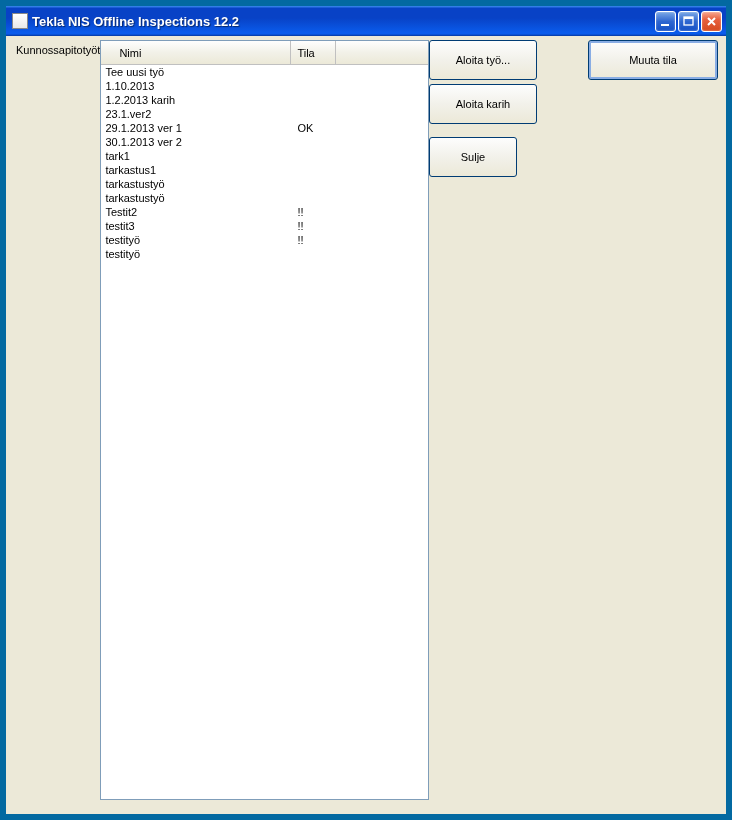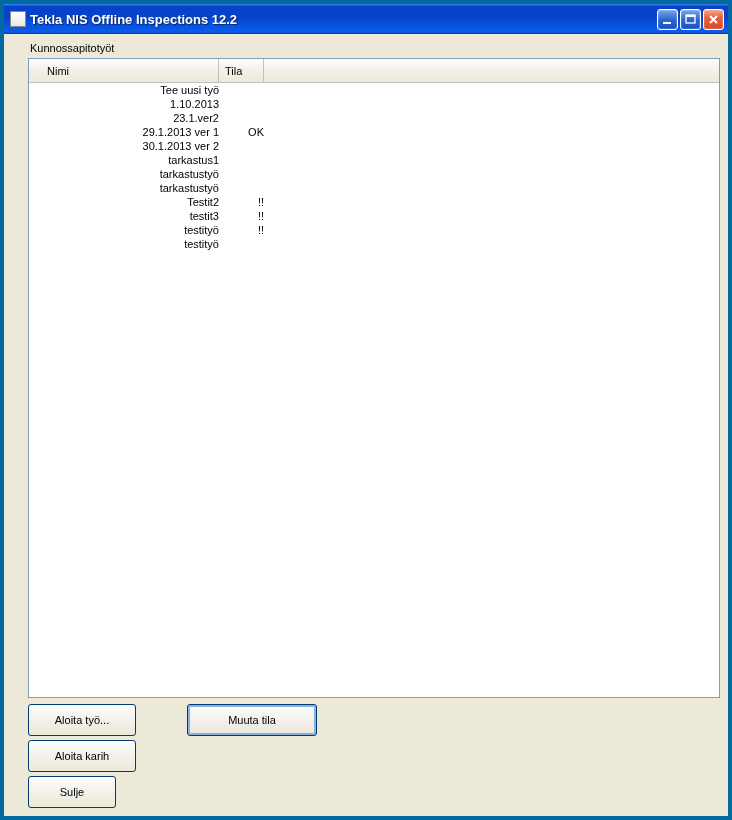--- a/index.html
+++ b/index.html
@@ -11,21 +11,21 @@
       font-family: Tahoma, sans-serif;
       font-size: 11px;
       background: #ece9d8;
       width: 732px;
       height: 820px;
       overflow: hidden;
     }
     .window {
       width: 732px;
       height: 820px;
-      border: 4px solid #0369a1;
+      border: 6px solid #0369a1;
       background: #ece9d8;
       display: flex;
       flex-direction: column;
     }
     .titlebar {
       height: 30px;
       background: linear-gradient(to bottom, #3c8cf0 0%, #0842c6 8%, #0842c6 40%, #0a5beb 88%, #0a5beb 93%, #06389e 100%);
       display: flex;
       align-items: center;
       padding: 0 4px 0 6px;
@@ -66,23 +66,23 @@
     .tbtn-close {
       background: linear-gradient(to bottom, #f5a58e 0%, #e7603e 40%, #d64b1f 100%);
     }
     .tbtn svg {
       width: 13px;
       height: 13px;
     }
     .client-area {
       flex: 1;
       background: #ece9d8;
-      padding: 4px 8px 8px 24px;
-      display: flex;
-      flex-direction: column;
+      padding: 4px 8px 8px 8px;
+      display: flex;
+      flex-direction: row;
     }
     .section-label {
       font-size: 11px;
       padding: 4px 0 4px 2px;
     }
     .listview-container {
       flex: 1;
       background: #fff;
       border: 1px solid #7f9db9;
       display: flex;
@@ -108,21 +108,20 @@
       padding-left: 18px;
     }
     .lv-col-nimi { width: 190px; }
     .lv-col-tila { width: 45px; }
     .lv-col-rest { flex: 1; border-right: none; }
     .listview-body {
       flex: 1;
       background: #fff;
       overflow: auto;
       padding-top: 0px;
-      text-align: right;
     }
     .lv-row {
       display: flex;
       height: 14px;
       align-items: center;
       font-size: 11px;
       cursor: pointer;
     }
     .lv-cell-nimi {
       width: 190px;
@@ -140,39 +139,40 @@
       flex-direction: column;
       gap: 4px;
       align-items: flex-start;
     }
     .button-row {
       display: flex;
       gap: 16px;
     }
     .xpbtn {
       width: 108px;
-      height: 32px;
+      height: 40px;
       font-family: Tahoma, sans-serif;
       font-size: 11px;
       background: linear-gradient(to bottom, #fdfdfd 0%, #f2f1ea 50%, #ece9d8 100%);
       border: 1px solid #003c74;
       border-radius: 3px;
       cursor: pointer;
       padding: 0;
     }
     .xpbtn-default {
       width: 130px;
       box-shadow: inset 0 0 0 2px #89ade4;
       margin-left: 35px;
     }
     .xpbtn-wide {
       width: 108px;
     }
     .xpbtn-narrow {
       width: 88px;
+      margin-top: 9px;
     }
   </style>
 </head>
 <body>
 
 <div class="window">
 
   <div class="titlebar">
     <span class="titlebar-icon"></span>
     <span class="titlebar-text">Tekla NIS Offline Inspections 12.2</span>
@@ -208,29 +208,37 @@
       <div class="listview-body" id="listview-body">
       <div class="lv-row">
             <div class="lv-cell-nimi">Tee uusi työ</div>
             <div class="lv-cell-tila"></div>
           </div>
           <div class="lv-row">
             <div class="lv-cell-nimi">1.10.2013</div>
             <div class="lv-cell-tila"></div>
           </div>
           <div class="lv-row">
+            <div class="lv-cell-nimi">1.2.2013 karih</div>
+            <div class="lv-cell-tila"></div>
+          </div>
+          <div class="lv-row">
             <div class="lv-cell-nimi">23.1.ver2</div>
             <div class="lv-cell-tila"></div>
           </div>
           <div class="lv-row">
             <div class="lv-cell-nimi">29.1.2013 ver 1</div>
             <div class="lv-cell-tila">OK</div>
           </div>
           <div class="lv-row">
             <div class="lv-cell-nimi">30.1.2013 ver 2</div>
+            <div class="lv-cell-tila"></div>
+          </div>
+          <div class="lv-row">
+            <div class="lv-cell-nimi">tark1</div>
             <div class="lv-cell-tila"></div>
           </div>
           <div class="lv-row">
             <div class="lv-cell-nimi">tarkastus1</div>
             <div class="lv-cell-tila"></div>
           </div>
           <div class="lv-row">
             <div class="lv-cell-nimi">tarkastustyö</div>
             <div class="lv-cell-tila"></div>
           </div>

